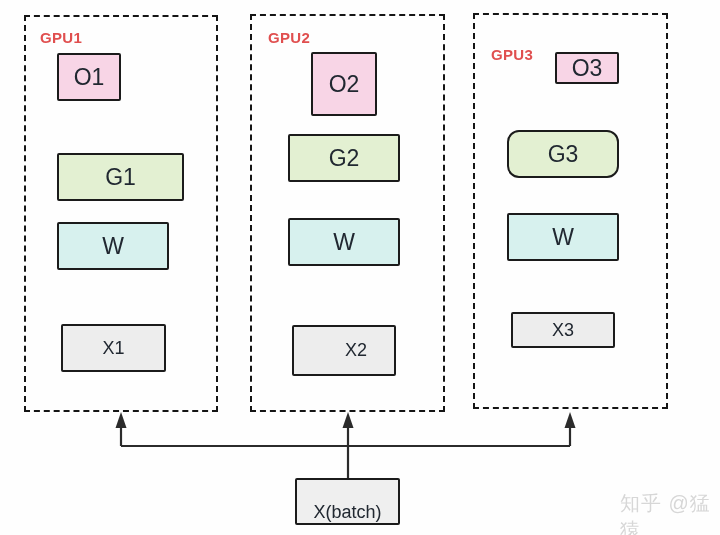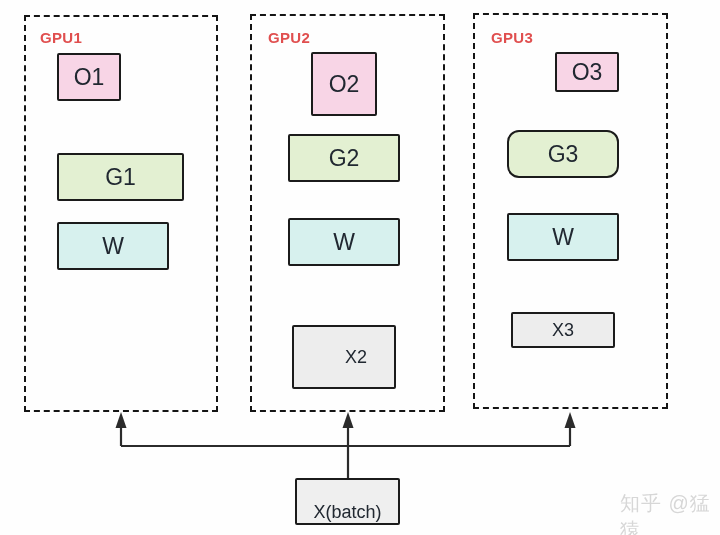--- a/index.html
+++ b/index.html
@@ -43,25 +43,25 @@
   .gpu1 .o{left:31px;top:36px;width:64px;height:48px;}
   .gpu1 .g{left:31px;top:136px;width:127px;height:48px;}
   .gpu1 .w{left:31px;top:205px;width:112px;height:48px;}
   .gpu1 .x{left:35px;top:307px;width:105px;height:48px;}
   
   .gpu2{left:250px;top:14px;width:195px;height:398px;}
   .gpu2 .gpu-label{left:16px;top:13px;}
   .gpu2 .o{left:59px;top:36px;width:66px;height:64px;}
   .gpu2 .g{left:36px;top:118px;width:112px;height:48px;text-align:right;}
   .gpu2 .w{left:36px;top:202px;width:112px;height:48px;}
-  .gpu2 .x{left:40px;top:309px;width:104px;height:64px;padding-left:24px;}
+  .gpu2 .x{left:40px;top:309px;width:104px;height:51px;padding-left:24px;}
   
   .gpu3{left:473px;top:13px;width:195px;height:396px;}
-  .gpu3 .gpu-label{left:16px;top:14px;}
-  .gpu3 .o{left:80px;top:37px;width:64px;height:40px;}
+  .gpu3 .gpu-label{left:16px;top:31px;}
+  .gpu3 .o{left:80px;top:37px;width:64px;height:32px;}
   .gpu3 .g{left:32px;top:115px;width:112px;height:48px;border-radius:12px;}
   .gpu3 .w{left:32px;top:198px;width:112px;height:48px;}
   .gpu3 .x{left:36px;top:297px;width:104px;height:36px;}
 
   .arrows{
     position:absolute;
     left:0;top:0;width:720px;height:535px;
     pointer-events:none;
   }
   .batch-box{
@@ -93,20 +93,23 @@
   <div class="gpu gpu1">
     <span class="gpu-label" style="color:#e04f4f">GPU1</span>
     <div class="box big o" style="background:#f8d5e6">
       <span>O1</span>
     </div>
     <div class="box big g" style="background:#e3f0d2">
       <span>G1</span>
     </div>
     <div class="box big w" style="background:#d7f1ee">
       <span>W</span>
+    </div>
+    <div class="box small x" style="background:#ededed">
+      <span>X1</span>
     </div>
   </div>
 
   <div class="gpu gpu2">
     <span class="gpu-label" style="color:#e04f4f">GPU2</span>
     <div class="box big o" style="background:#f8d5e6">
       <span>O2</span>
     </div>
     <div class="box big g" style="background:#e3f0d2">
       <span>G2</span>

